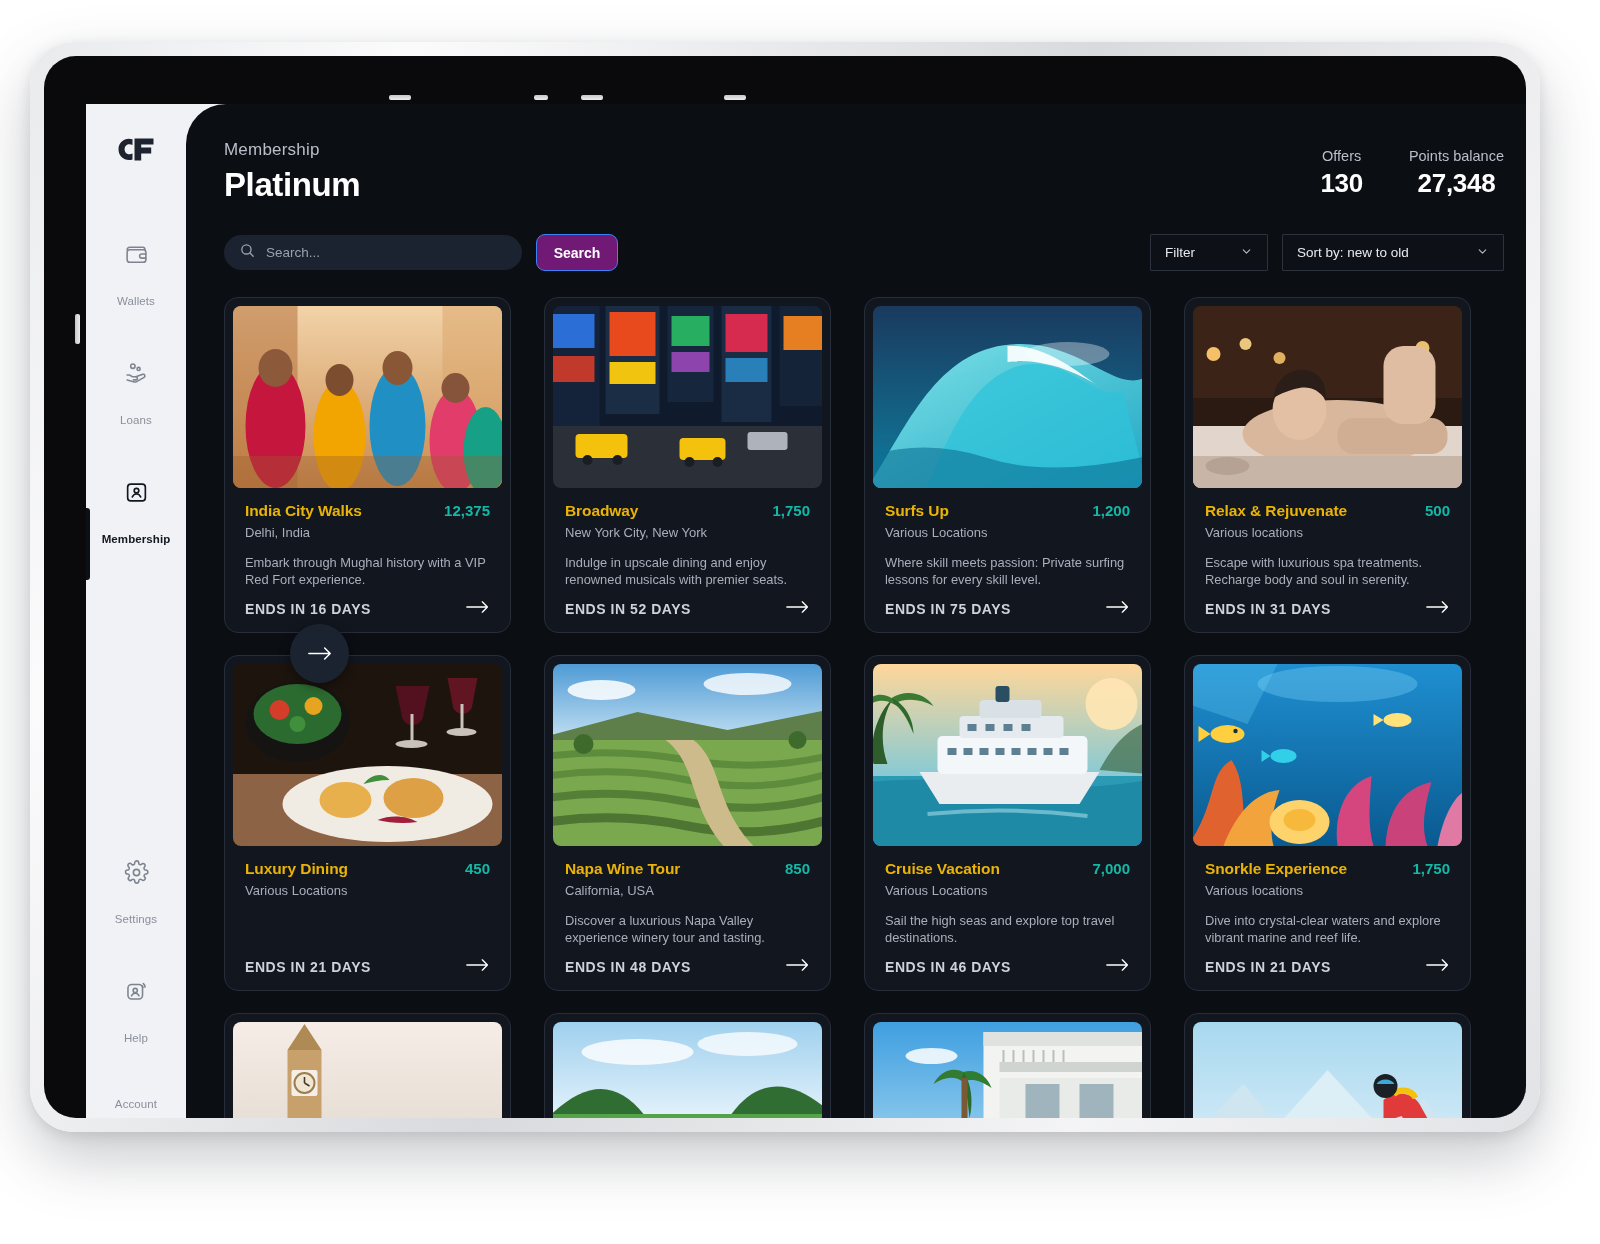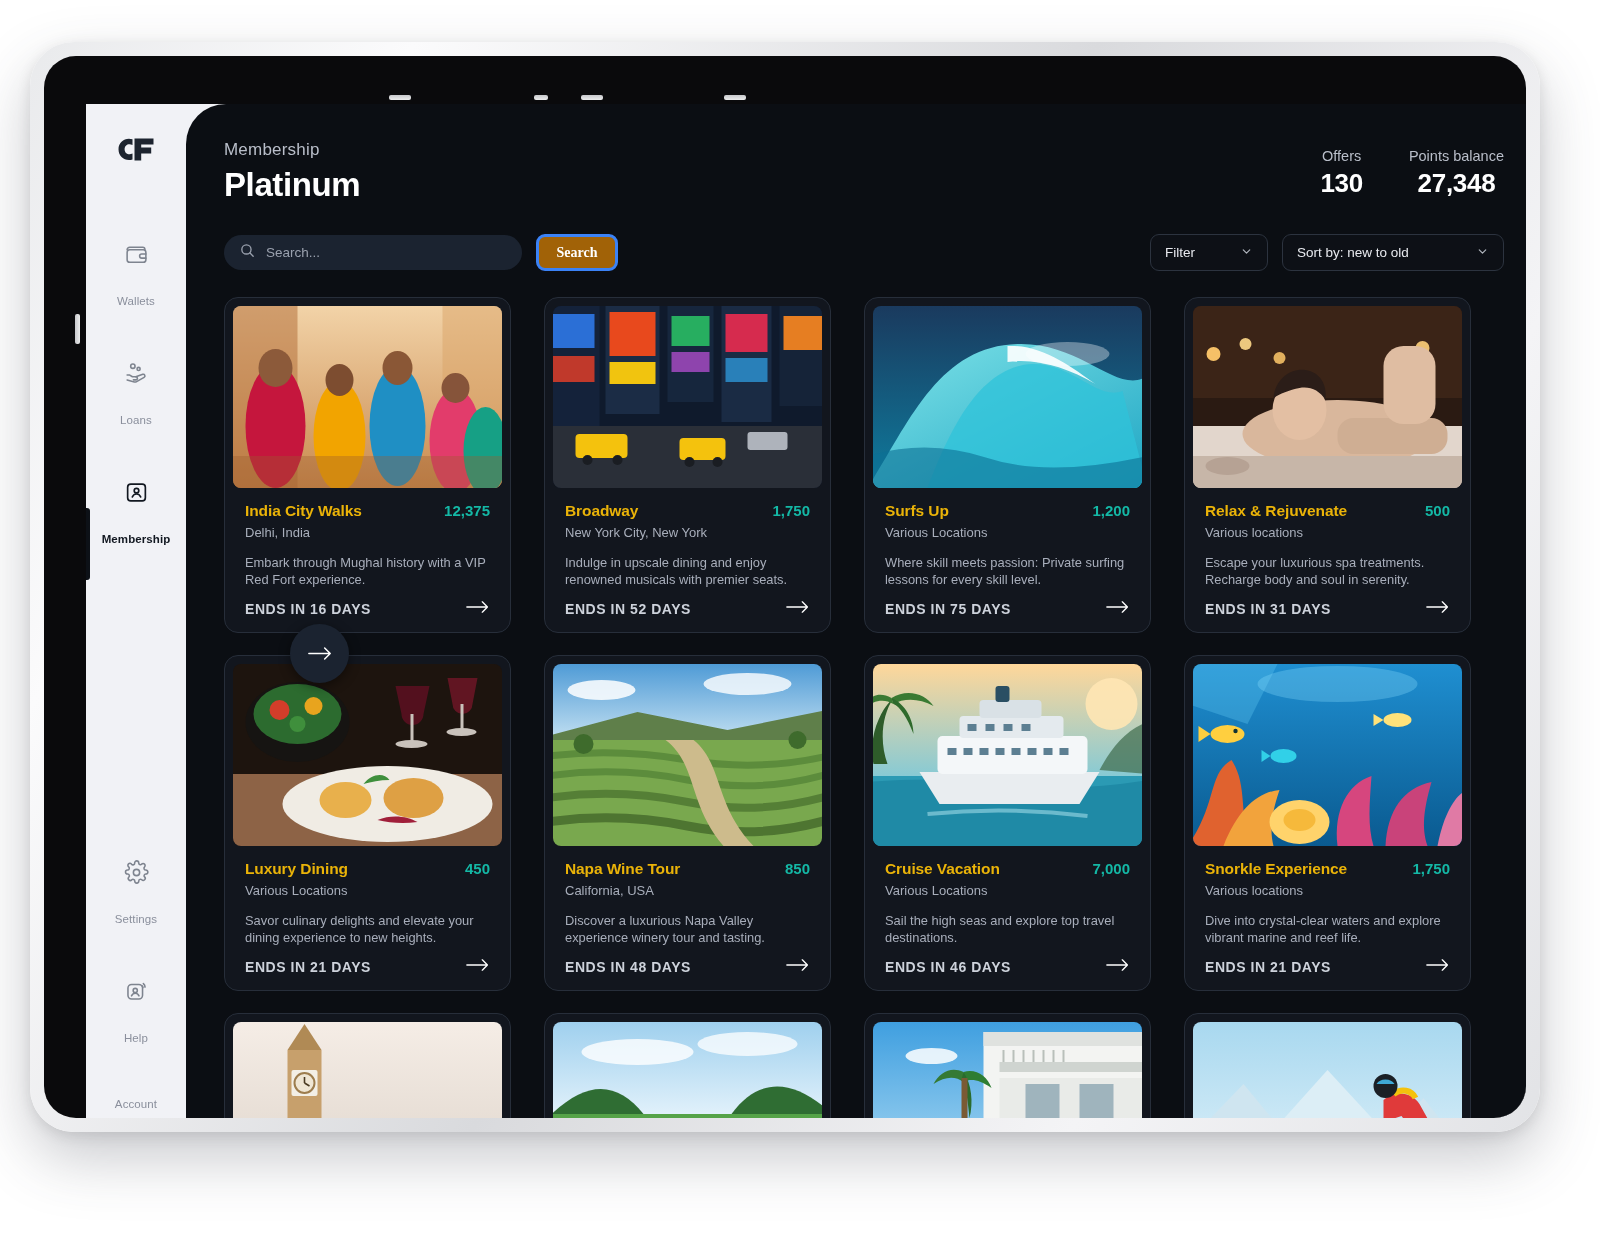--- a/index.html
+++ b/index.html
@@ -144,33 +144,33 @@
   }
   #search-input {
     background: transparent; border: none; outline: none;
     color: #e4e7ee; font-size: 13.5px;
     font-family: "Liberation Sans", sans-serif;
     width: 100%;
   }
   #search-input::placeholder { color: #9aa1ae; }
   #search-button {
     height: 37px; min-width: 82px;
-    background: #a16207;
-    border: 3px solid #3b82f6;
+    background: #701a75;
+    border: 1px solid #3b82f6;
     border-radius: 9px;
     color: #ffffff; font-size: 14px; font-weight: bold;
     cursor: pointer;
-    font-family: Liberation Serif, serif;
+    font-family: Liberation Sans, sans-serif;
   }
   #toolbar-right { margin-left: auto; display: flex; gap: 14px; }
   .select-box {
     height: 37px;
     background: #0d1016;
     border: 1px solid #2c333f;
-    border-radius: 9px;
+    border-radius: 1px;
     display: flex; align-items: center;
     justify-content: space-between;
     padding: 0 14px;
     color: #e8eaef; font-size: 13.5px;
     cursor: pointer;
     gap: 12px;
   }
   #filter-select { width: 118px; }
   #sort-select { width: 222px; }
   .chev { opacity: 0.85; }
@@ -521,21 +521,21 @@
                 <rect x="0" y="150" width="280" height="32" fill="#c7b6a8"></rect>
                 <ellipse cx="40" cy="160" rx="22" ry="9" fill="#b6a294"></ellipse>
               </svg>
             </div>
             <div class="card-body">
               <div class="card-head">
                 <span class="card-title">Relax &amp; Rejuvenate</span>
                 <span class="card-points">500</span>
               </div>
               <div class="card-loc">Various locations</div>
-              <div class="card-desc">Escape your luxurious spa treatments. Recharge body and soul in serenity.</div>
+              <div class="card-desc">Escape with luxurious spa treatments. Recharge body and soul in serenity.</div>
               <div class="card-foot">
                 <span class="card-ends">ENDS IN 31 DAYS</span>
                 <span class="card-arrow">
                   <svg width="24" height="16" viewBox="0 0 28 16" fill="none" stroke="#ffffff" stroke-width="1.6" stroke-linecap="round" stroke-linejoin="round">
                       <path d="M1 8h24M19 2l6 6-6 6"></path>
                     </svg>
                 </span>
               </div>
             </div>
           </div>
@@ -562,21 +562,20 @@
                 <path d="M136 120c8-10 20-12 26-4-10 0-18 2-26 4z" fill="#3f8f3c"></path>
                 <path d="M150 156c14-6 30-4 40 2-14 2-28 1-40-2z" fill="#a01f3a"></path>
               </svg>
             </div>
             <div class="card-body">
               <div class="card-head">
                 <span class="card-title">Luxury Dining</span>
                 <span class="card-points">450</span>
               </div>
               <div class="card-loc">Various Locations</div>
-              <div class="card-desc">Savor culinary delights and elevate your dining experience to new heights.</div>
               <div class="card-foot">
                 <span class="card-ends">ENDS IN 21 DAYS</span>
                 <span class="card-arrow">
                   <svg width="24" height="16" viewBox="0 0 28 16" fill="none" stroke="#ffffff" stroke-width="1.6" stroke-linecap="round" stroke-linejoin="round">
                       <path d="M1 8h24M19 2l6 6-6 6"></path>
                     </svg>
                 </span>
               </div>
             </div>
           </div>

